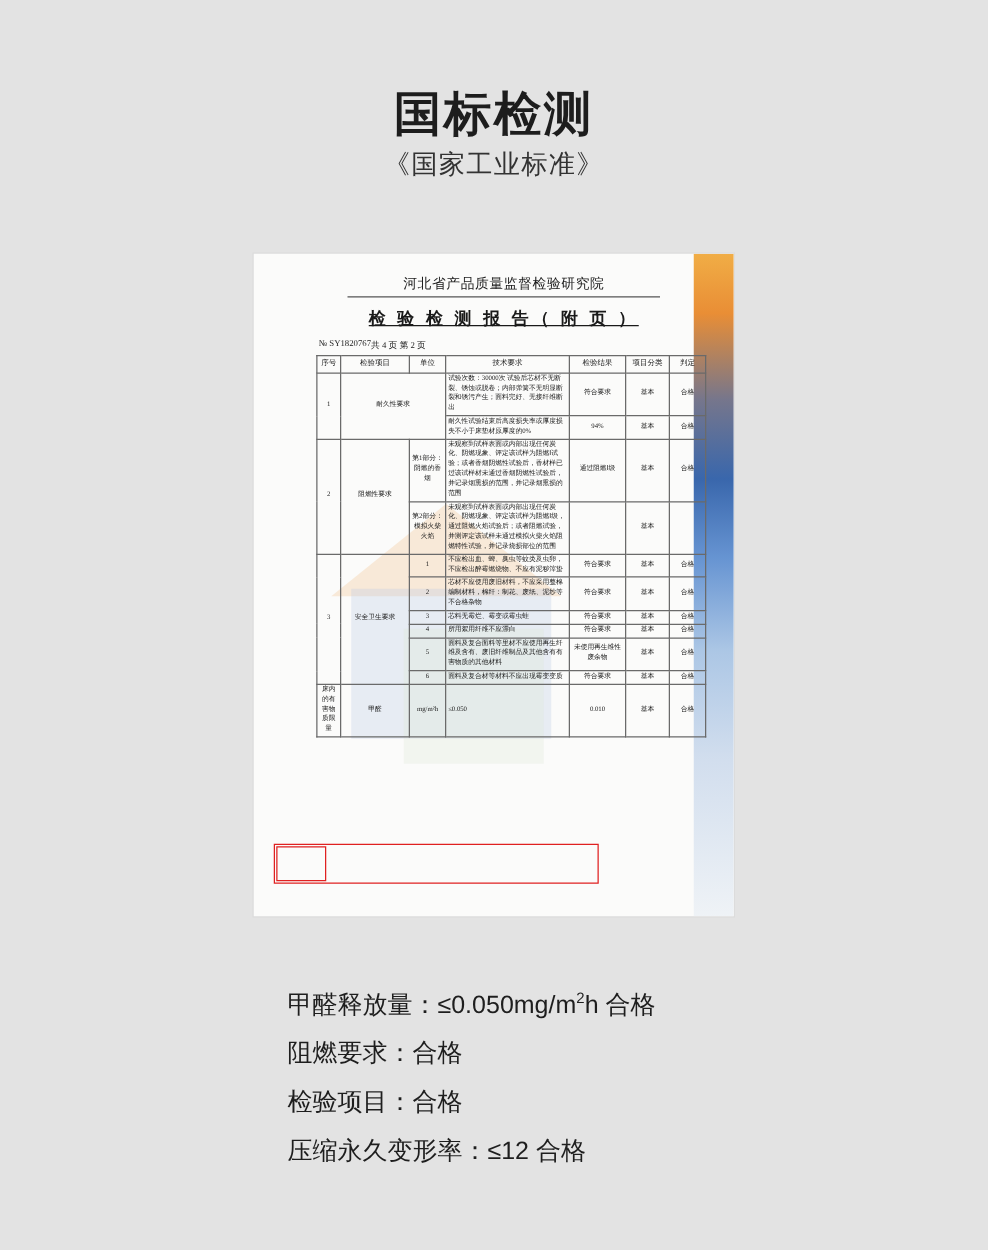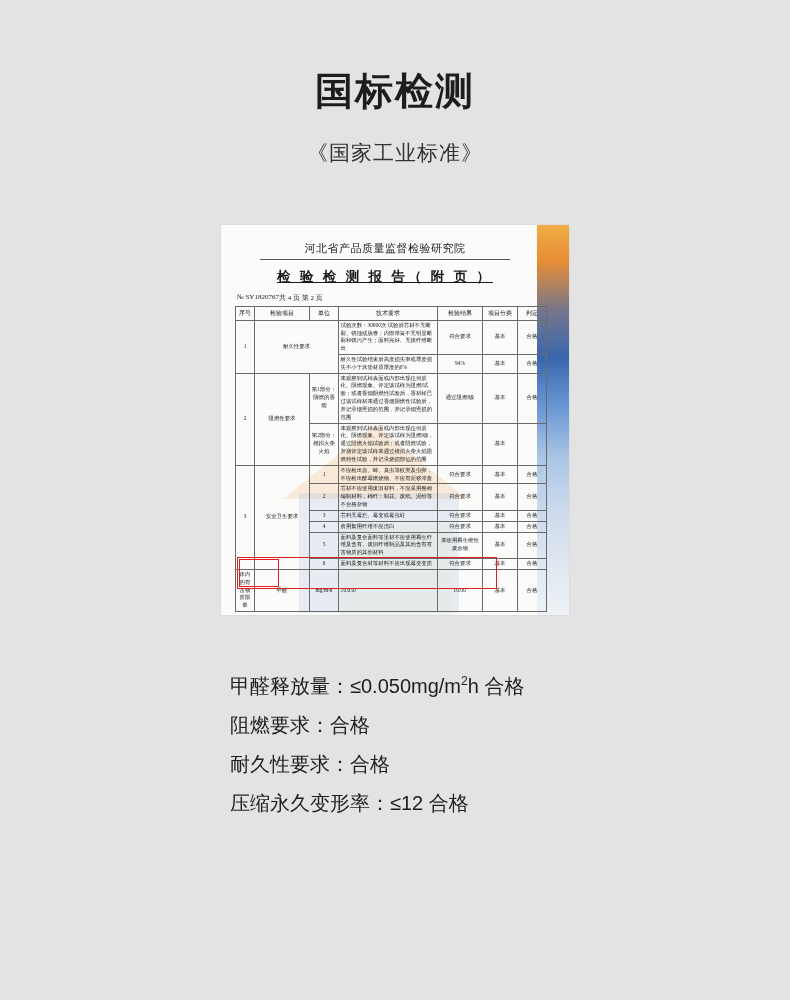--- a/index.html
+++ b/index.html
@@ -26,36 +26,36 @@
   }
   .headline {
     margin-top: 66px;
     font-size: 38px;
     font-weight: bold;
     letter-spacing: 2px;
     color: #1d1d1d;
     text-align: center;
   }
   .subhead {
-    margin-top: 22px;
     font-size: 21px;
     color: #333;
     letter-spacing: 1px;
     text-align: center;
   }
 
   
   .cert-wrap {
     margin-top: 58px;
     width: 348px;
-    height: 390px;
+    height: 530px;
     position: relative;
     background: #fbfbfa;
     box-shadow: 0 0 0 1px #dcdcdc;
     overflow: hidden;
+    padding-left: 36px;
   }
   
   .cert-strip {
     position: absolute;
     top: 0;
     right: 0;
     width: 32px;
     height: 100%;
     background: linear-gradient(to bottom,
       #f0a93c 0%, #e8882b 9%, #6f6f86 22%,
@@ -319,20 +319,20 @@
   </div>
 
   <div class="summary">
     <div class="summary-line">
       <span>甲醛释放量：</span><span>≤0.050mg/m</span><span class="sup">2</span><span>h 合格</span>
     </div>
     <div class="summary-line">
       <span>阻燃要求：</span><span>合格</span>
     </div>
     <div class="summary-line">
-      <span>耐久性要求：</span><span>合格</span>
+      <span>检验项目：</span><span>合格</span>
     </div>
     <div class="summary-line">
       <span>压缩永久变形率：</span><span>≤12 合格</span>
     </div>
   </div>
 
 </div>
 
 </body></html>

